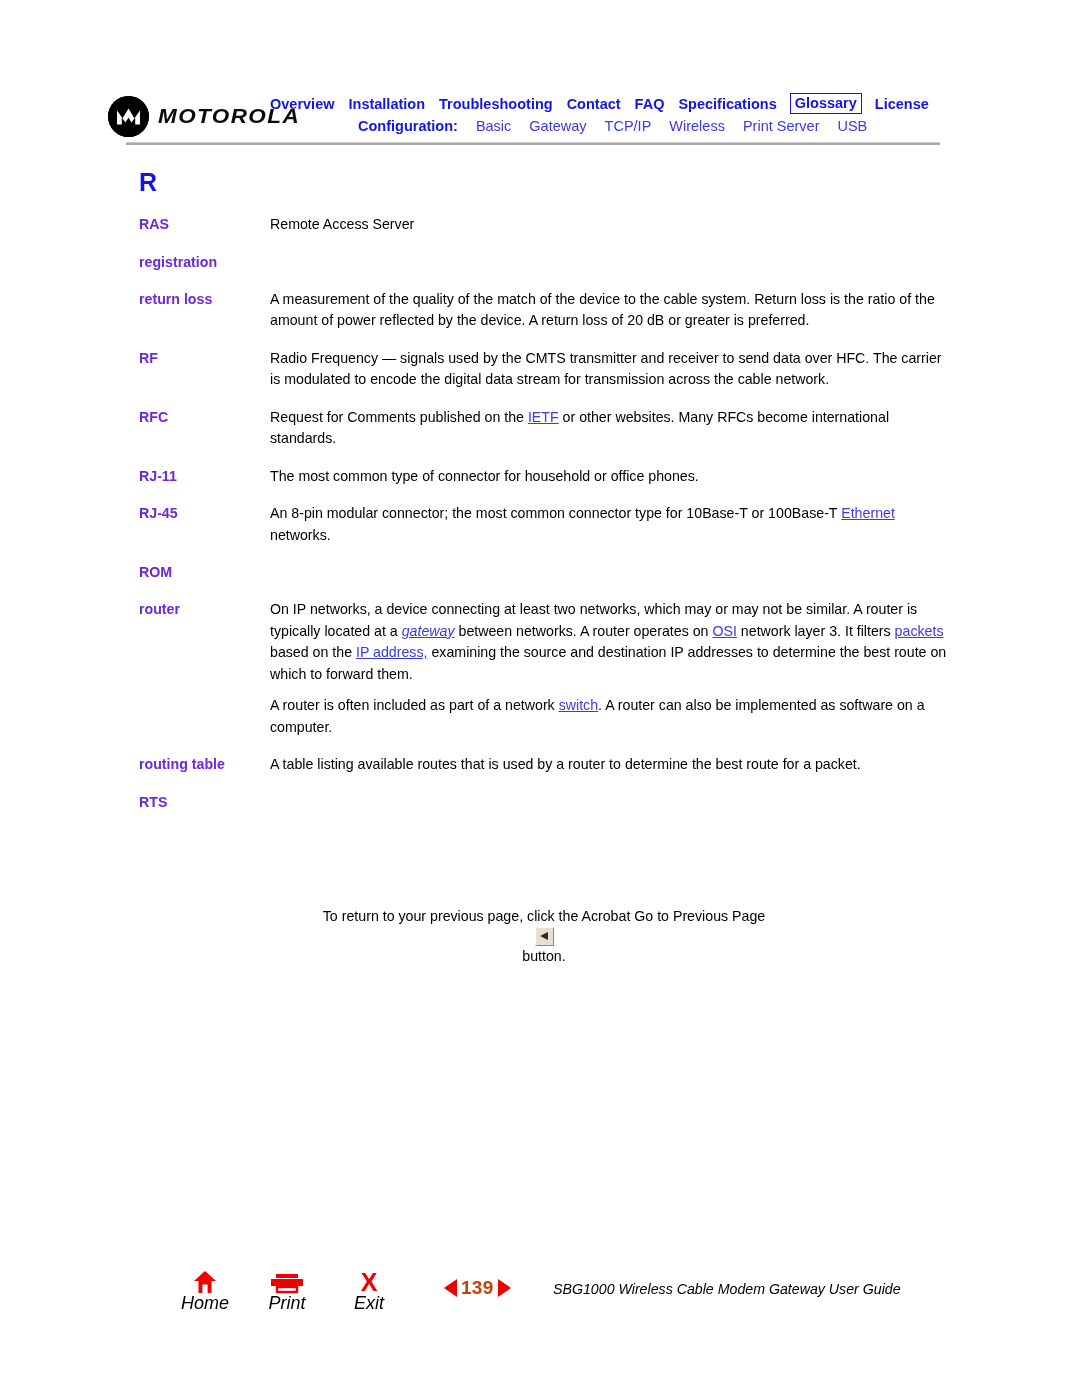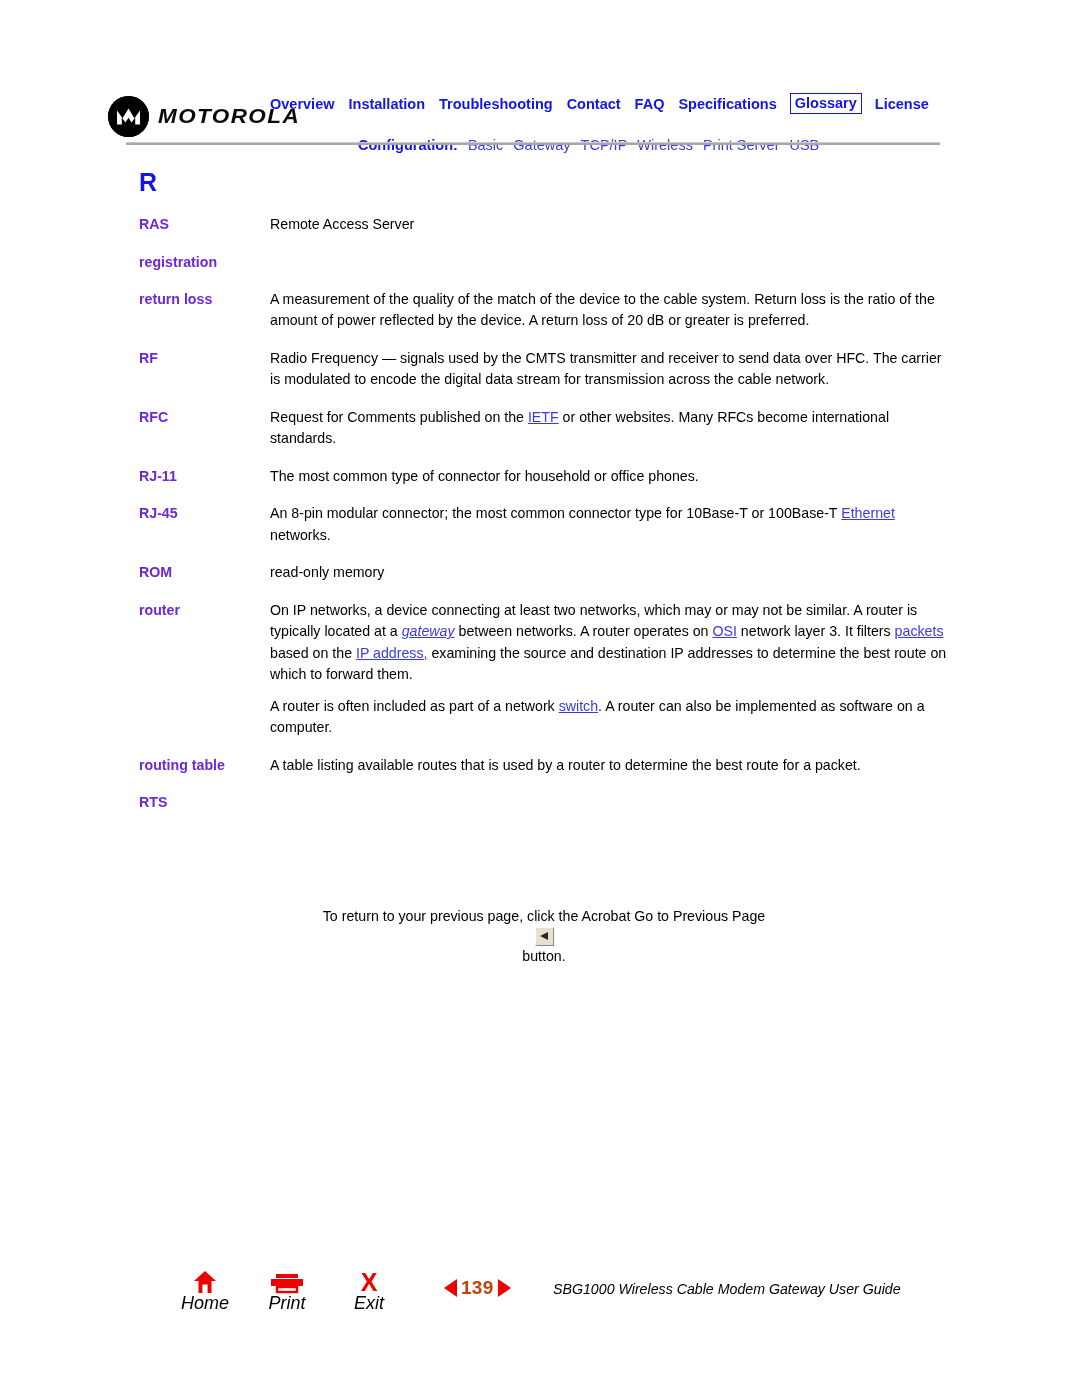--- a/index.html
+++ b/index.html
@@ -59,23 +59,23 @@
   .nav-row1 {
     display: flex;
     align-items: center;
     justify-content: flex-start;
     gap: 14px;
     white-space: nowrap;
   }
   .nav-row2 {
     display: flex;
     align-items: flex-start;
-    gap: 10px;
+    gap: 18px;
     white-space: nowrap;
-    margin-top: 22px;
+    margin-top: 3px;
     padding-left: 88px;
   }
   .nav-link {
     color: #1414e6;
     font-size: 14.5px;
     font-weight: bold;
     text-decoration: none;
     line-height: 18px;
   }
   .nav-link-boxed {
@@ -357,23 +357,20 @@
         </div>
       </div>
       <div class="entry">
         <div class="entry-term">RJ-45</div>
         <div class="entry-def">
           <p><span>An 8-pin modular connector; the most common connector type for 10Base-T or 100Base-T </span><a href="#" class="lnk">Ethernet</a><span> networks.</span></p>
         </div>
       </div>
       <div class="entry">
         <div class="entry-term">ROM</div>
-        <div class="entry-def">
-          <p><span>read-only memory</span></p>
-        </div>
       </div>
       <div class="entry">
         <div class="entry-term">router</div>
         <div class="entry-def">
           <p><span>On IP networks, a device connecting at least two networks, which may or may not be similar. A router is typically located at a </span><a href="#" class="lnk-i">gateway</a><span> between networks. A router operates on </span><a href="#" class="lnk">OSI</a><span> network layer 3. It filters </span><a href="#" class="lnk">packets</a><span> based on the </span><a href="#" class="lnk">IP address,</a><span> examining the source and destination IP addresses to determine the best route on which to forward them.</span></p>
           <p><span>A router is often included as part of a network </span><a href="#" class="lnk">switch</a><span>. A router can also be implemented as software on a computer.</span></p>
         </div>
       </div>
       <div class="entry">
         <div class="entry-term">routing table</div>

